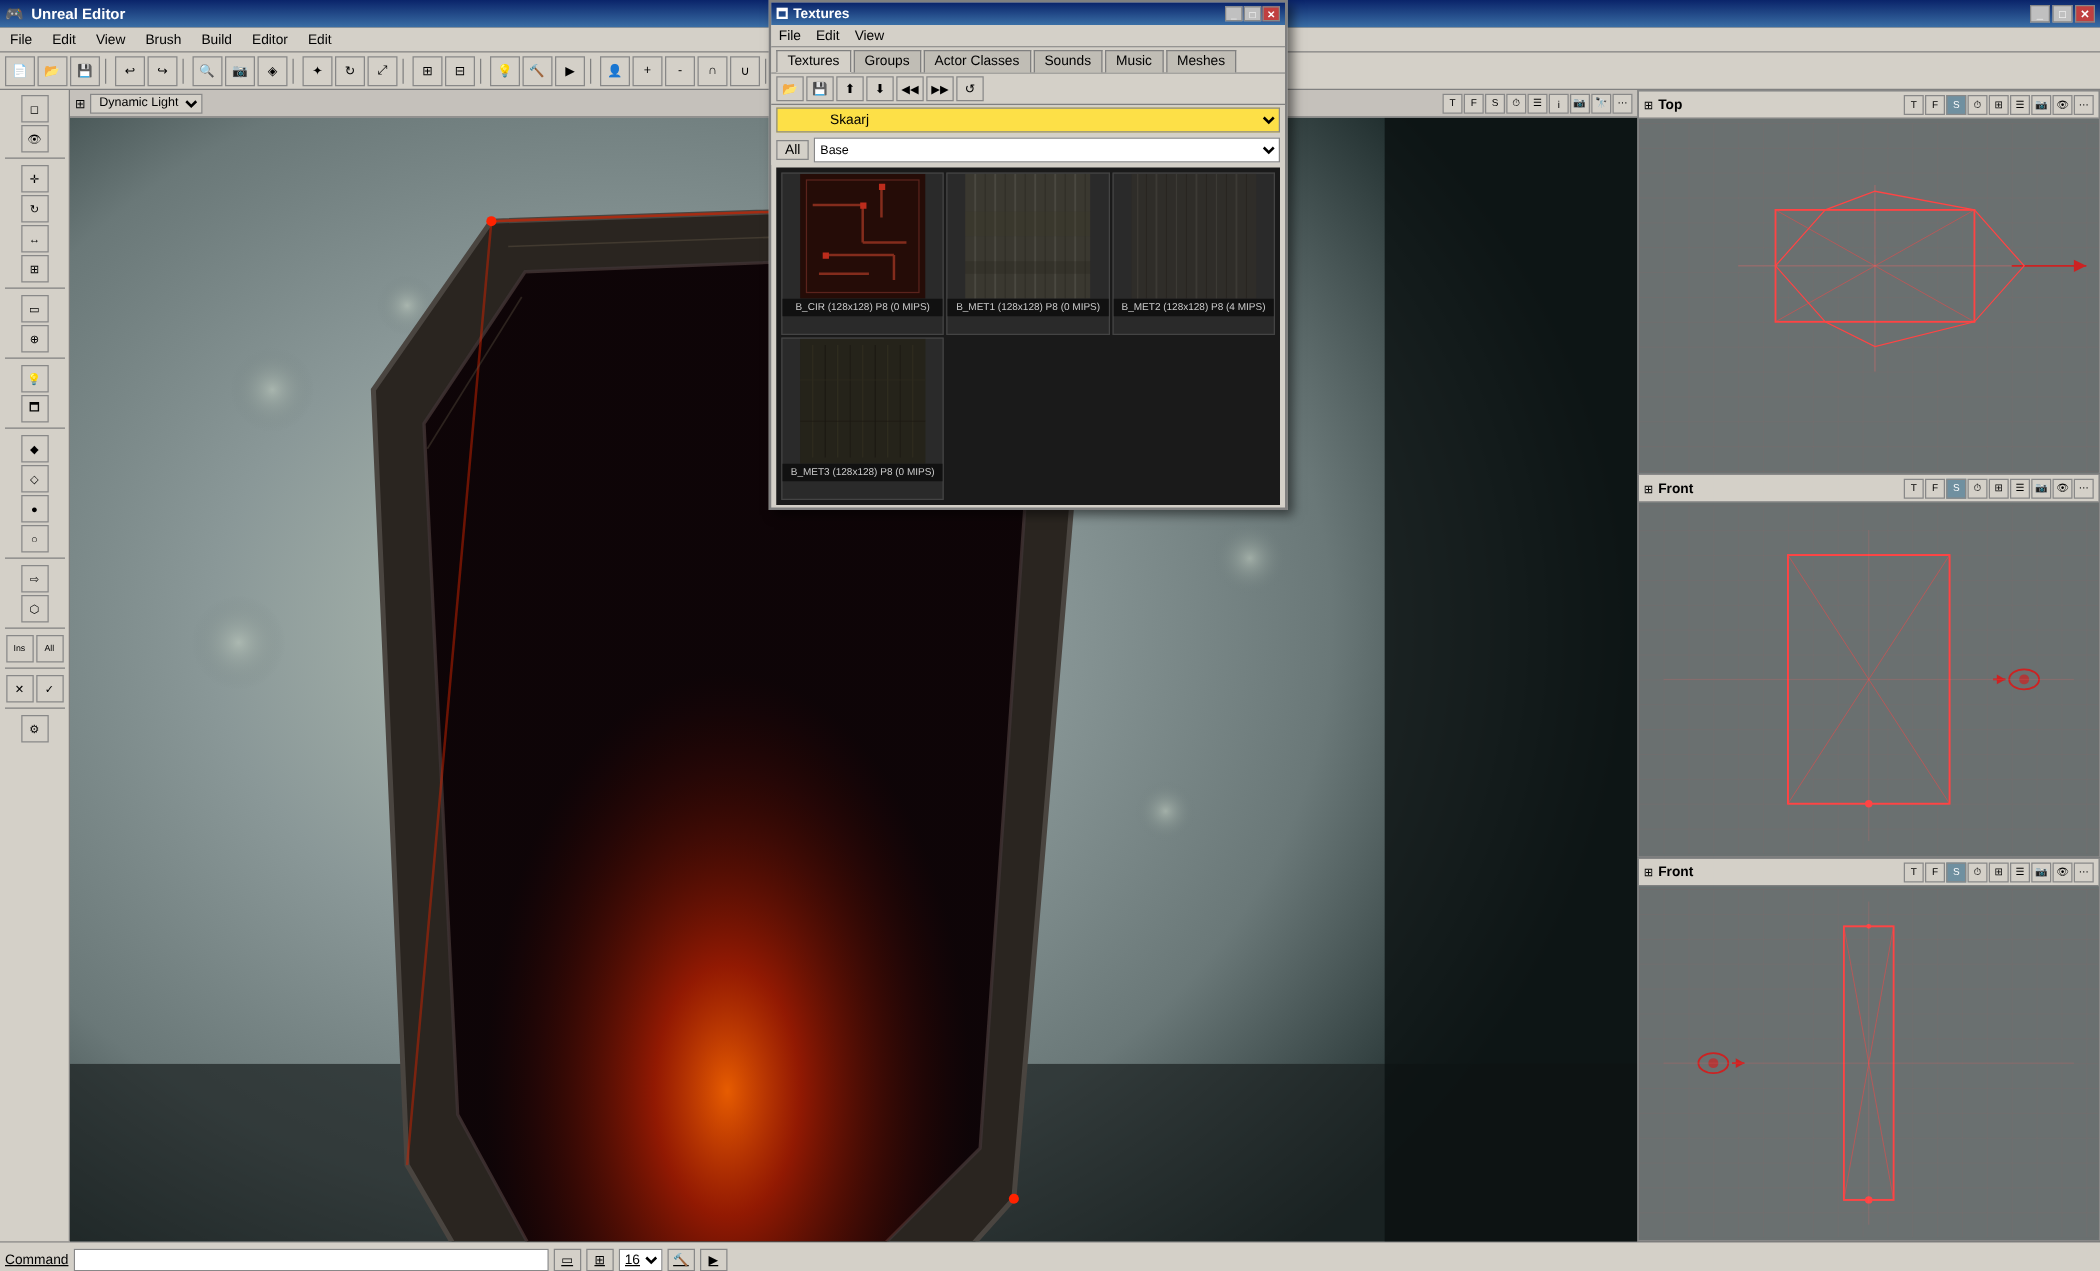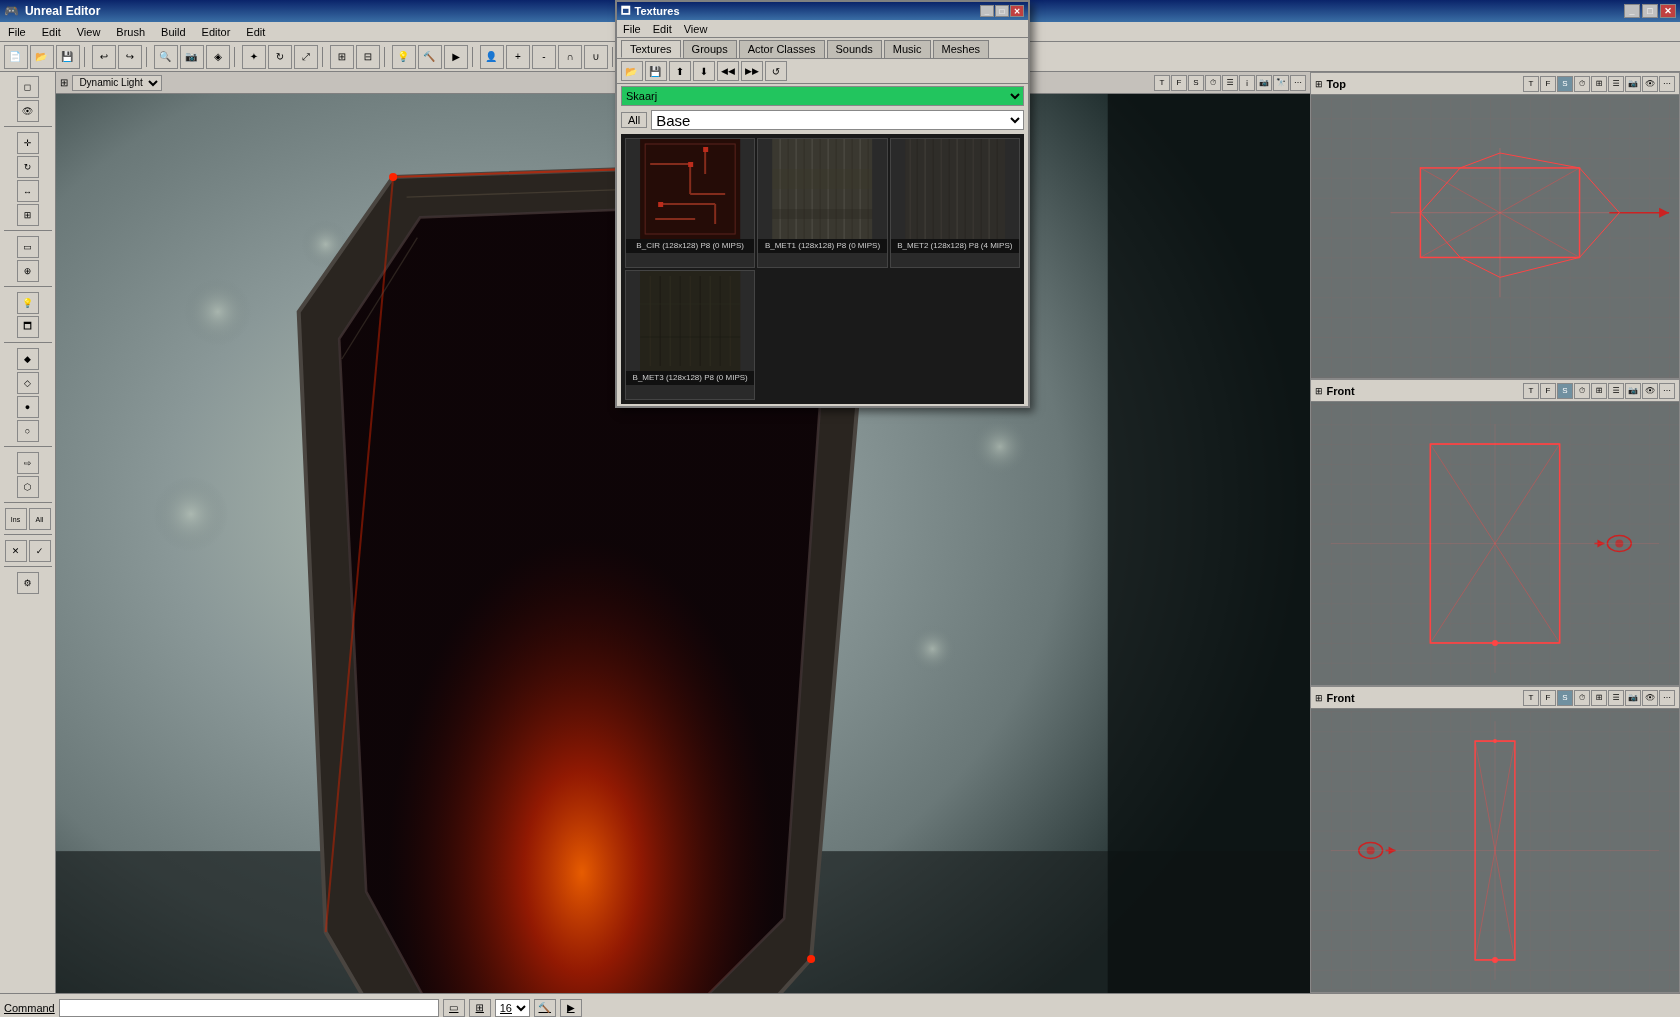--- a/index.html
+++ b/index.html
@@ -48,25 +48,25 @@
     #tb-menubar .tb-menu { padding: 1px 6px; cursor: pointer; font-size: 11px; }
 
     #tb-tabs { display: flex; background: #d4d0c8; border-bottom: 1px solid #808080; padding: 2px 4px 0; gap: 2px; }
     .tb-tab { padding: 2px 8px; border: 1px solid #808080; border-bottom: none; background: #c0bdb5; cursor: pointer; font-size: 11px; }
     .tb-tab.active { background: #d4d0c8; border-bottom: 1px solid #d4d0c8; }
 
     #tb-icon-bar { display: flex; align-items: center; padding: 2px 4px; gap: 2px; background: #d4d0c8; border-bottom: 1px solid #808080; }
     .tb-icon-btn { width: 22px; height: 20px; background: #d4d0c8; border: 1px solid #888; display: flex; align-items: center; justify-content: center; cursor: pointer; font-size: 10px; }
 
     #tb-package { display: flex; align-items: center; padding: 2px 4px; gap: 4px; background: #d4d0c8; }
-    #tb-package select { flex: 1; height: 20px; background: #22c55e; border: 1px solid #888; font-size: 11px; }
+    #tb-package select { flex: 1; height: 20px; background: #fde047; border: 1px solid #888; font-size: 11px; padding-left: 38px; }
 
     #tb-filter-row { display: flex; align-items: center; padding: 2px 4px; gap: 4px; background: #d4d0c8; }
     #tb-filter-row button { padding: 1px 6px; background: #d4d0c8; border: 1px solid #888; font-size: 11px; cursor: pointer; }
-    #tb-filter-row select { flex: 1; height: 20px; background: #fff; border: 1px solid #888; font-size: 15px; }
+    #tb-filter-row select { flex: 1; height: 20px; background: #fff; border: 1px solid #888; font-size: 10px; }
 
     #tb-content { background: #1a1a1a; margin: 2px 4px; overflow-y: scroll; display: grid; grid-template-columns: repeat(3, 1fr); gap: 2px; padding: 4px; height: 270px; }
     .texture-item { background: #2a2a2a; border: 1px solid #444; cursor: pointer; display: flex; flex-direction: column; }
     .texture-thumb { width: 100%; aspect-ratio: 1; overflow: hidden; }
     .texture-label { font-size: 8px; color: #ccc; text-align: center; padding: 2px 1px; background: #111; line-height: 1.2; }
 
     
     .tex-circuit { background: linear-gradient(45deg, #1a1a0a 0%, #2a2a10 50%, #3a3a18 100%); position: relative; overflow: hidden; }
     .tex-circuit::before { content:''; position:absolute; inset:0; background: repeating-linear-gradient(0deg, transparent, transparent 4px, rgba(80,60,20,0.3) 4px, rgba(80,60,20,0.3) 5px), repeating-linear-gradient(90deg, transparent, transparent 4px, rgba(80,60,20,0.3) 4px, rgba(80,60,20,0.3) 5px); }
 

